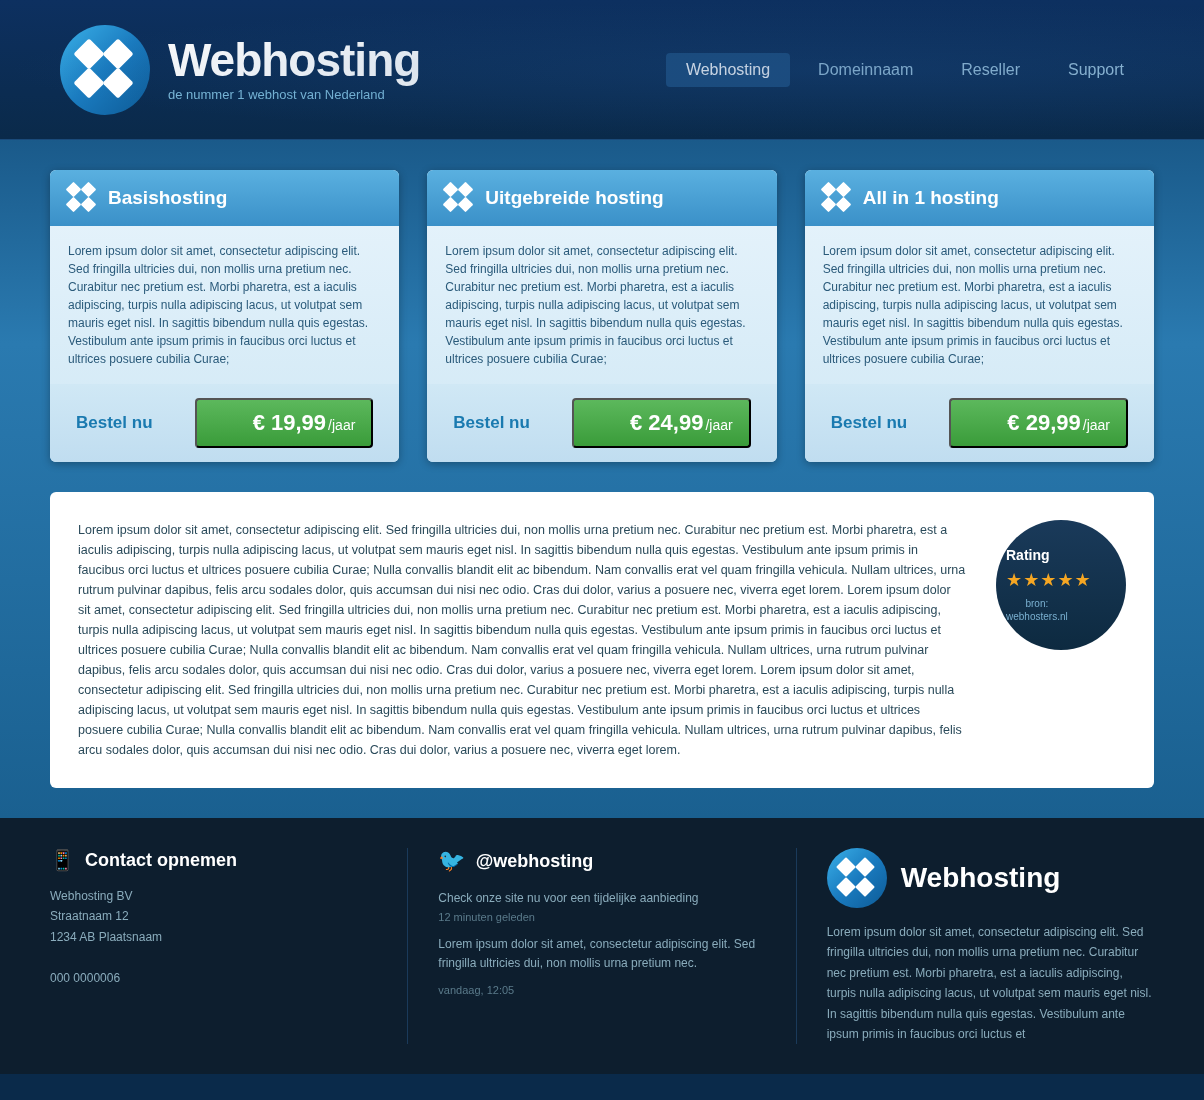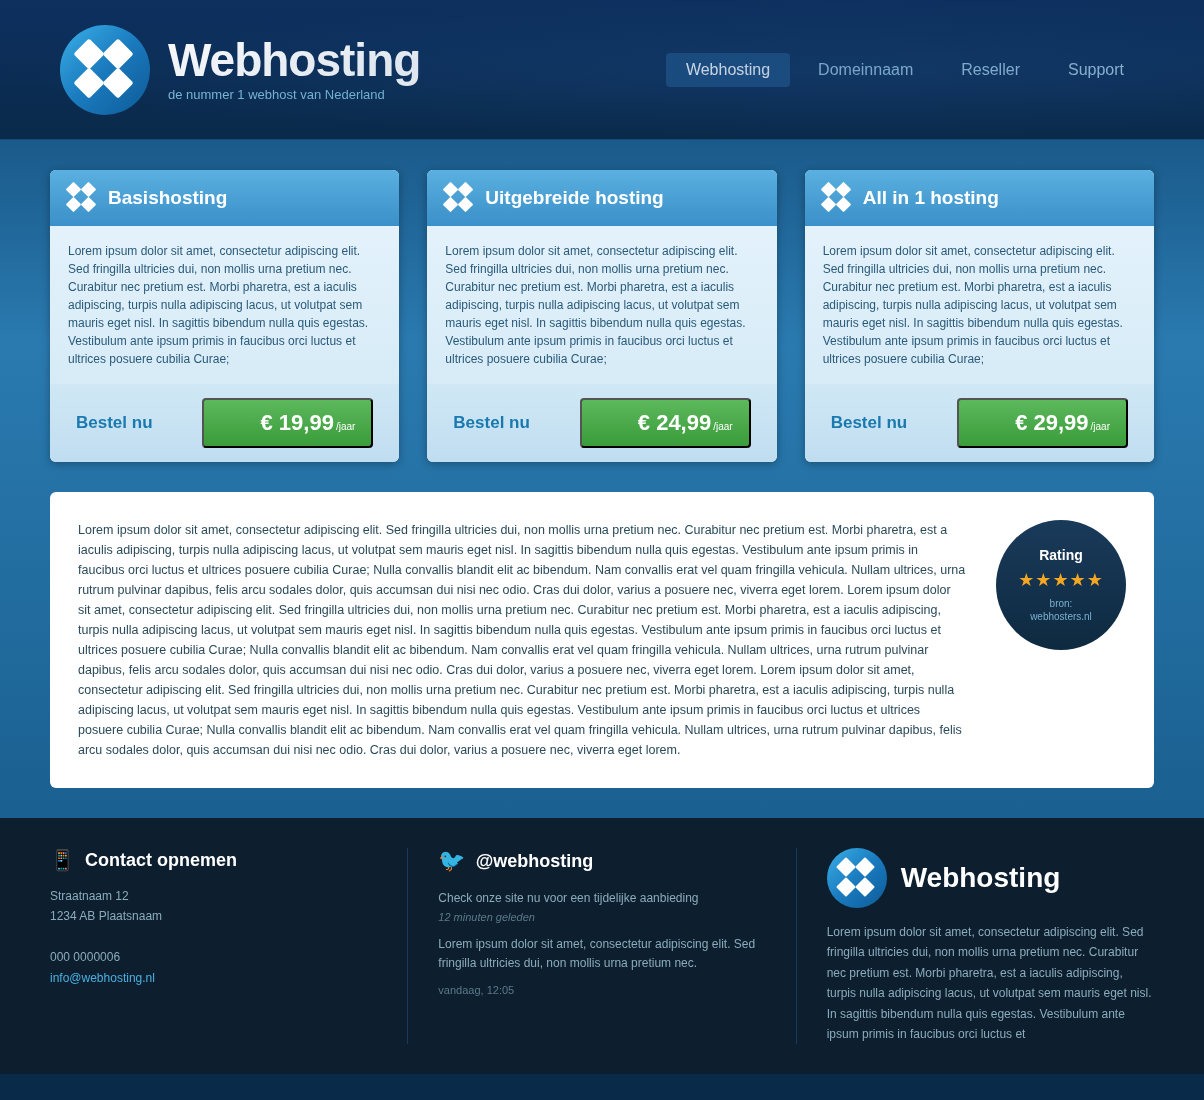--- a/index.html
+++ b/index.html
@@ -172,21 +172,21 @@
       cursor: pointer;
       display: flex;
       align-items: baseline;
       gap: 2px;
     }
     .price-main {
       font-size: 22px;
       margin-left: 40px;
     }
     .price-sub {
-      font-size: 10px;
+      font-size: 14px;
       font-weight: normal;
       text-align: center;
     }
 
     
     .content-block {
       background: white;
       border-radius: 6px;
       padding: 28px 28px 28px 28px;
       display: flex;
@@ -200,21 +200,21 @@
       color: #2a4a5a;
       line-height: 1.6;
     }
     .rating-widget {
       width: 130px;
       height: 130px;
       background: linear-gradient(180deg, #1a3a5a 0%, #0d2a40 100%);
       border-radius: 50%;
       display: flex;
       flex-direction: column;
-      align-items: center;
+      align-items: flex-start;
       justify-content: center;
       flex-shrink: 0;
       color: white;
       text-align: center;
       padding: 10px;
     }
     .rating-label {
       font-size: 14px;
       font-weight: bold;
       margin-bottom: 6px;
@@ -272,21 +272,20 @@
       font-size: 12px;
     }
     .twitter-icon {
       color: #4ab0e0;
       font-size: 22px;
     }
     .tweet-time {
       color: #5a7a8a;
       font-size: 11px;
       margin-bottom: 8px;
-      font-style: italic;
     }
     .tweet-text {
       color: #8aacbc;
       font-size: 12px;
       line-height: 1.6;
       margin-bottom: 8px;
     }
     .tweet-timestamp {
       color: #5a7a8a;
       font-size: 11px;
@@ -433,25 +432,25 @@
 </main>
 
 <footer class="footer">
 
   <div class="footer-col">
     <div class="footer-heading">
       <span class="footer-icon">📱</span>
       <span>Contact opnemen</span>
     </div>
     <div class="footer-text">
+      <div>Webhosting BV</div>
       <div>Straatnaam 12</div>
       <div>1234 AB Plaatsnaam</div>
       <br>
       <div>000 0000006</div>
-      <div class="footer-link">info@webhosting.nl</div>
     </div>
   </div>
 
   <div class="footer-col">
     <div class="footer-heading">
       <span class="twitter-icon">🐦</span>
       <span>@webhosting</span>
     </div>
     <div class="footer-text">
       <div>Check onze site nu voor een tijdelijke aanbieding</div>

